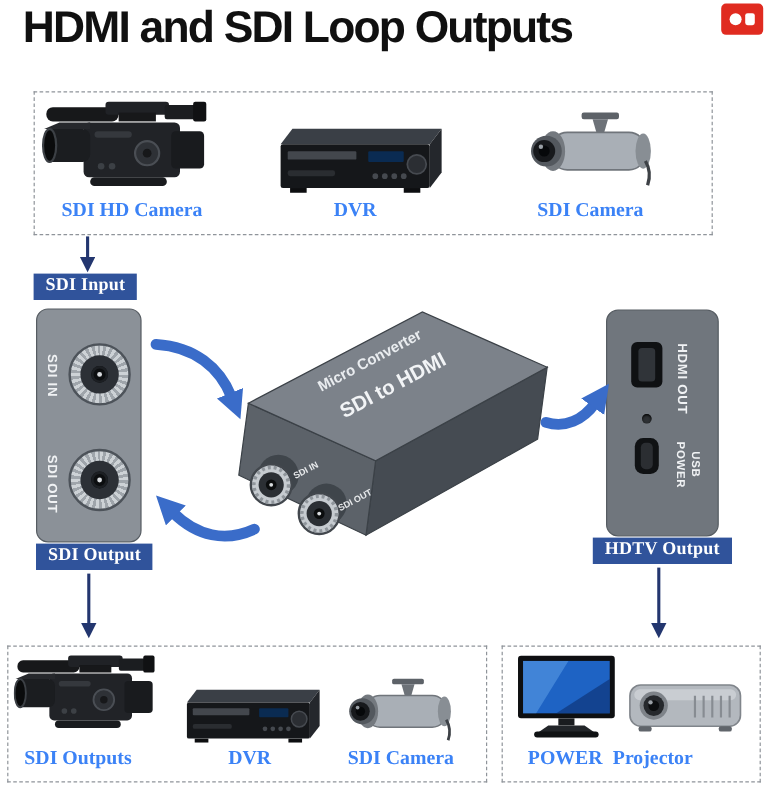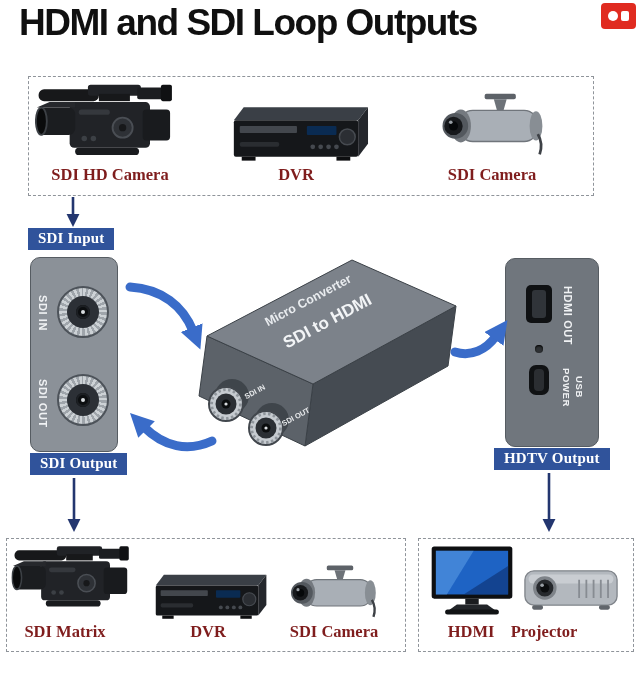--- a/index.html
+++ b/index.html
@@ -9,21 +9,21 @@
   .title{left:19px;top:0;width:630px;font-size:37px;line-height:46px;font-weight:700;
          letter-spacing:-1.5px;color:#101010;white-space:nowrap;
          font-family:"Liberation Sans",sans-serif;}
   .brand-badge{left:601px;top:3px;width:35px;height:26px;background:#e02b20;border-radius:4px;}
   .brand-badge .mark{position:absolute;left:7px;top:8px;width:10px;height:10px;border-radius:50%;
          background:#fff;}
   .brand-badge .mark2{position:absolute;left:20px;top:8px;width:8px;height:10px;border-radius:2px;
          background:#fff;}
   .group-box{border:1px dashed #8f949a;background:#fff;}
   .dev-label{text-align:center;font-family:"Liberation Serif",serif;font-weight:700;
-             font-size:16.5px;color:#7f1d1d;}
+             font-size:16.5px;color:#3b82f6;}
   .tag{background:#30539b;color:#fff;font-family:"Liberation Serif",serif;font-weight:700;
        font-size:15px;padding:2px 10px 3px;letter-spacing:.2px;}
   .panel{border-radius:10px;border:1px solid #565c62;}
   .panel-left{left:30px;top:257px;width:86px;height:193px;background:#8b9198;}
   .panel-right{left:505px;top:258px;width:92px;height:187px;background:#70767d;}
   .vtext{position:absolute;writing-mode:vertical-rl;text-align:center;color:#f0f2f4;
          font-weight:700;font-size:11px;letter-spacing:.6px;width:16px;line-height:16px;}
   .vtext-usb{height:52px;width:30px;line-height:13px;font-size:9.5px;}
   .bnc{position:absolute;width:48px;height:48px;border-radius:50%;
        background:repeating-conic-gradient(#cdd2d6 0deg 7deg,#9fa5ab 7deg 14deg);
@@ -169,32 +169,32 @@
   <div class="abs group-box" style="left:6px;top:538px;width:398px;height:112px"></div>
   <svg class="abs" style="left:10px;top:544px;width:128px;height:72px" viewBox="0 0 160 92">
       <use href="#sym-camcorder"></use>
     </svg>
   <svg class="abs" style="left:146px;top:572px;width:122px;height:48px" viewBox="0 0 150 58">
       <use href="#sym-dvr"></use>
     </svg>
   <svg class="abs" style="left:280px;top:564px;width:106px;height:56px" viewBox="0 0 120 72">
       <use href="#sym-bullet"></use>
     </svg>
-  <div class="abs dev-label" style="left:0;top:622px;width:130px">SDI Matrix</div>
+  <div class="abs dev-label" style="left:0;top:622px;width:130px">SDI Outputs</div>
   <div class="abs dev-label" style="left:168px;top:622px;width:80px">DVR</div>
   <div class="abs dev-label" style="left:274px;top:622px;width:120px">SDI Camera</div>
 
   <div class="abs group-box" style="left:418px;top:538px;width:214px;height:112px"></div>
   <svg class="abs" style="left:430px;top:544px;width:84px;height:74px" viewBox="0 0 100 86">
       <use href="#sym-hdtv"></use>
     </svg>
   <svg class="abs" style="left:520px;top:560px;width:102px;height:56px" viewBox="0 0 110 62">
       <use href="#sym-projector"></use>
     </svg>
-  <div class="abs dev-label" style="left:426px;top:622px;width:90px">HDMI</div>
+  <div class="abs dev-label" style="left:426px;top:622px;width:90px">POWER</div>
   <div class="abs dev-label" style="left:490px;top:622px;width:108px">Projector</div>
 
   <svg class="abs overlay" viewBox="0 0 640 673">
     <defs>
       <marker id="mNavy" markerWidth="5.2" markerHeight="5.2" refX="0.8" refY="2.5" orient="auto">
         <polygon points="0,0 5,2.5 0,5" fill="#23366f"></polygon>
       </marker>
       <marker id="mBlue" markerWidth="2.7" markerHeight="2.7" refX="0.4" refY="1.3" orient="auto">
         <polygon points="0,0 2.6,1.3 0,2.6" fill="#3a6cc9"></polygon>
       </marker>

